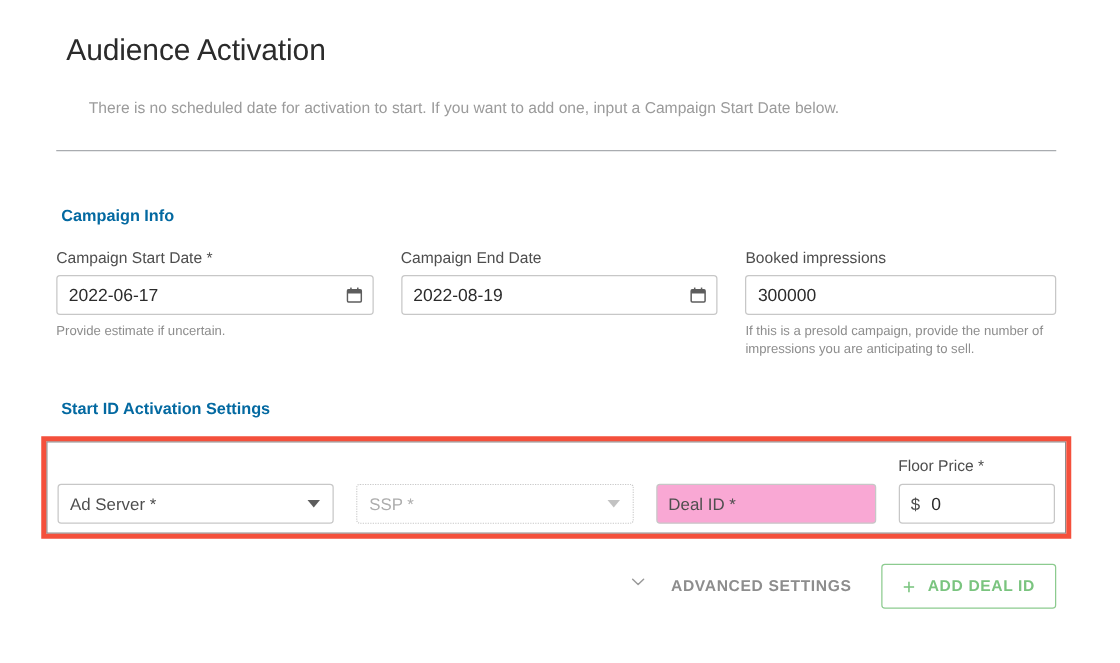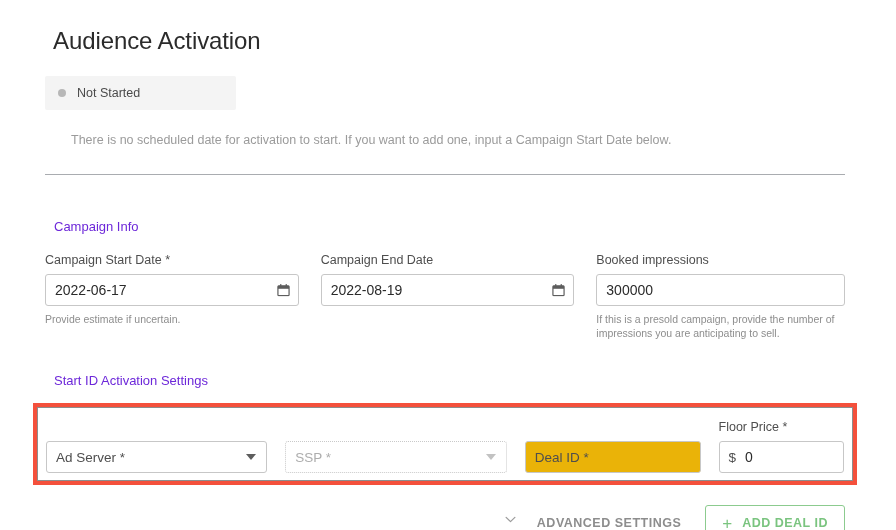--- a/index.html
+++ b/index.html
@@ -79,23 +79,23 @@
   .divider {
     margin-top: 26px;
     width: 800px;
     height: 1px;
     background: #a9acb0;
   }
 
   
   .section-heading {
     font-size: 13px;
-    font-weight: normal;
-    color: #6d28d9;
-    margin: 9px;
+    font-weight: bold;
+    color: #0369a1;
+    margin: 4px;
     line-height: 1;
   }
   .campaign-info-heading { margin-top: 45px; }
   .deal-settings-heading { margin-top: 34px; }
 
   
   .campaign-row {
     margin-top: 20px;
     display: flex;
     gap: 22px;
@@ -204,21 +204,21 @@
     border-right: 5.5px solid transparent;
     border-top: 6px solid #5d5d5d;
   }
   .select-box.disabled .caret { border-top-color: #c2c2c2; }
 
   .plain-box {
     width: 100%;
     height: 32px;
     border: 1px solid #c7c7c7;
     border-radius: 3px;
-    background: #eab308;
+    background: #f9a8d4;
     display: flex;
     align-items: center;
     padding: 0 9px;
     font-size: 13.5px;
     color: #4e4e4e;
   }
 
   .floor-label {
     display: block;
     font-size: 12.5px;
@@ -306,24 +306,20 @@
   }
 </style>
 </head>
 <body>
 
 <div class="page">
   <div class="content">
 
     <h1 class="page-title">Audience Activation</h1>
 
-    <div class="status-pill">
-      <span class="status-dot"></span>
-      <span class="status-label">Not Started</span>
-    </div>
 
     <div class="description">There is no scheduled date for activation to start. If you want to add one, input a Campaign Start Date below.</div>
 
     <div class="divider"></div>
 
     <h2 class="section-heading campaign-info-heading">Campaign Info</h2>
 
     <div class="campaign-row">
 
       <div class="field-col-date">

